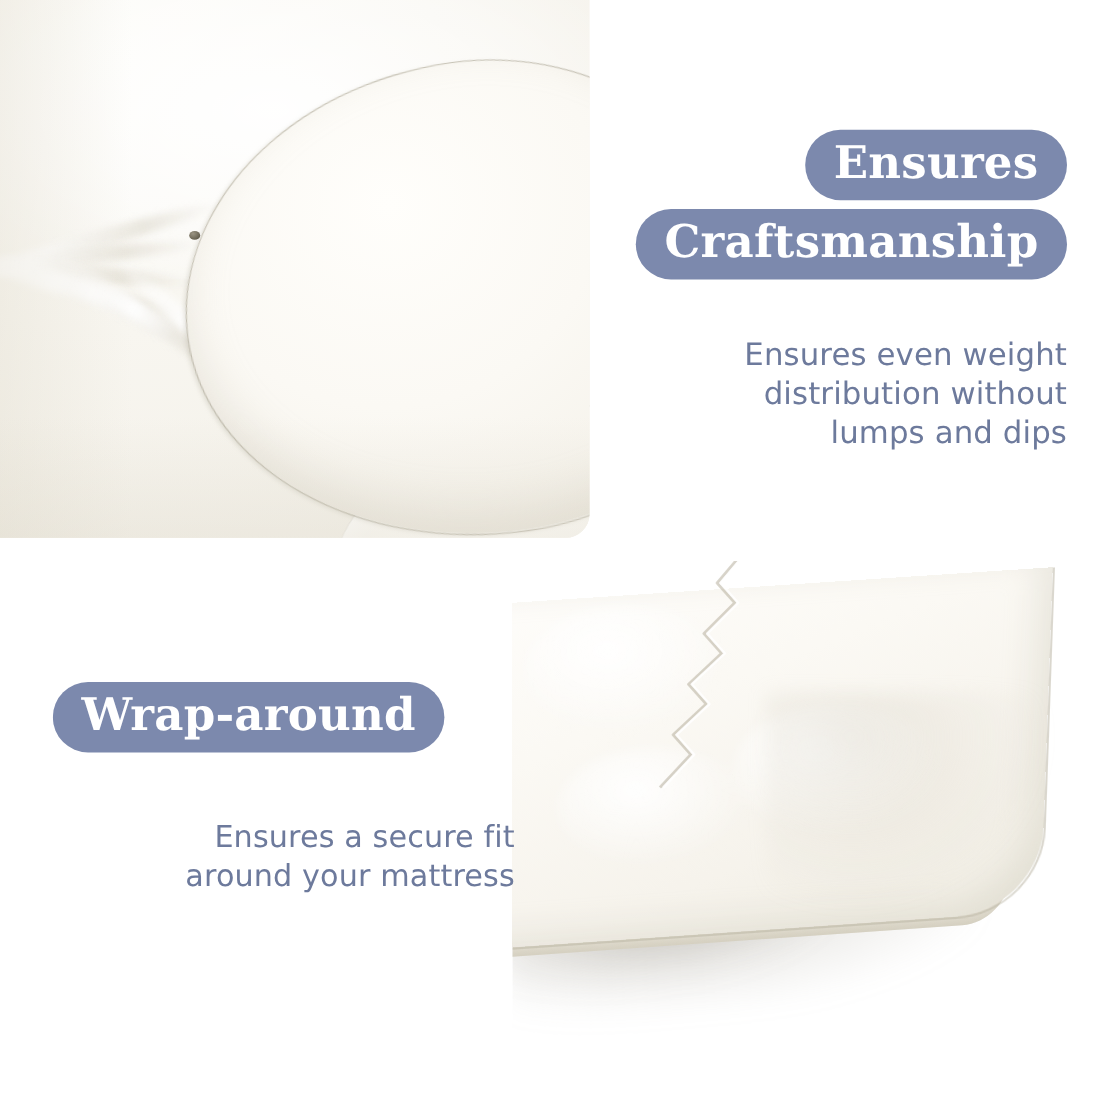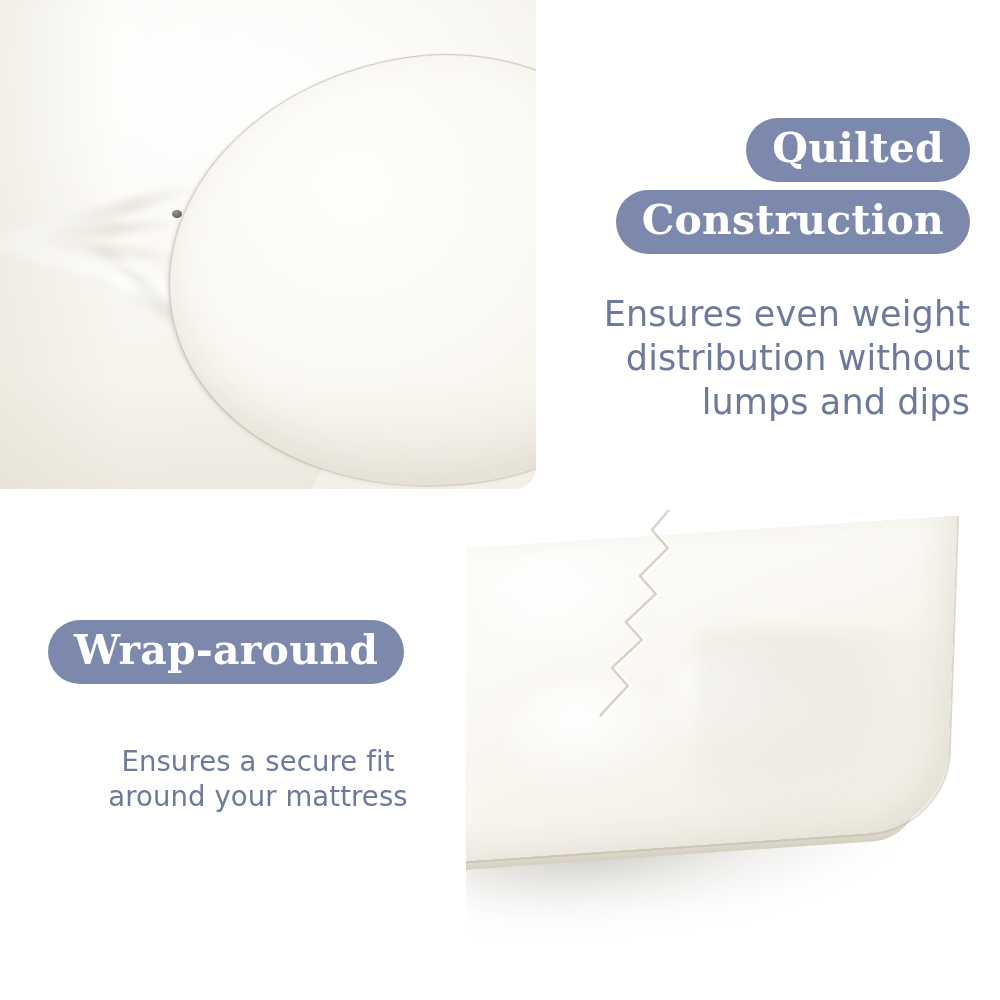--- a/index.html
+++ b/index.html
@@ -260,21 +260,21 @@
   .feature-top-right {
     left: 560px;
     top: 118px;
     width: 410px;
     text-align: right;
   }
   .feature-bottom-left {
     left: 48px;
     top: 620px;
     width: 420px;
-    text-align: center;
+    text-align: right;
   }
 
   .pill-row { display: flex; }
   .feature-top-right .pill-row { justify-content: flex-end; }
   .feature-bottom-left .pill-row { justify-content: flex-start; }
 
   .pill {
     display: inline-block;
     background: #7c89ad;
     color: #ffffff;
@@ -283,24 +283,24 @@
     font-size: 41px;
     line-height: 1;
     padding: 10px 26px 13px 26px;
     border-radius: 40px;
     white-space: nowrap;
     letter-spacing: .2px;
   }
   .pill.pill-2 { margin-top: 8px; }
 
   .feature-desc {
-    margin-top: 38px;
+    margin-top: 51px;
     color: #6d7a9c;
     font-family: "DejaVu Sans", "Liberation Sans", sans-serif;
-    font-size: 35px;
+    font-size: 28px;
     line-height: 1.26;
     letter-spacing: .1px;
     white-space: pre-line;
   }
   .feature-bottom-left .feature-desc {
     margin-top: 60px;
     font-size: 27.5px;
   }
 </style>
 </head>
@@ -350,24 +350,24 @@
     <div class="shade-diag"></div>
 
     <svg class="zigzag" viewBox="0 0 180 240">
       <path d="M118 0 L96 26 L112 44 L84 72 L100 90 L70 118 L86 136 L56 164 L72 182 L44 212" fill="none" stroke="rgba(176,170,152,.55)" stroke-width="2.6" stroke-linejoin="round"></path>
       <path d="M121 0 L99 26 L115 44 L87 72 L103 90 L73 118 L89 136 L59 164 L75 182 L47 212" fill="none" stroke="rgba(255,255,255,.9)" stroke-width="2.2" stroke-linejoin="round"></path>
     </svg>
   </div>
 
   <div class="feature feature-top-right">
     <div class="pill-row">
-      <span class="pill">Quilted</span>
+      <span class="pill">Ensures</span>
     </div>
     <div class="pill-row">
-      <span class="pill pill-2">Construction</span>
+      <span class="pill pill-2">Craftsmanship</span>
     </div>
     <div class="feature-desc">Ensures even weight
 distribution without
 lumps and dips</div>
   </div>
 
   <div class="feature feature-bottom-left">
     <div class="pill-row">
       <span class="pill">Wrap-around</span>
     </div>

